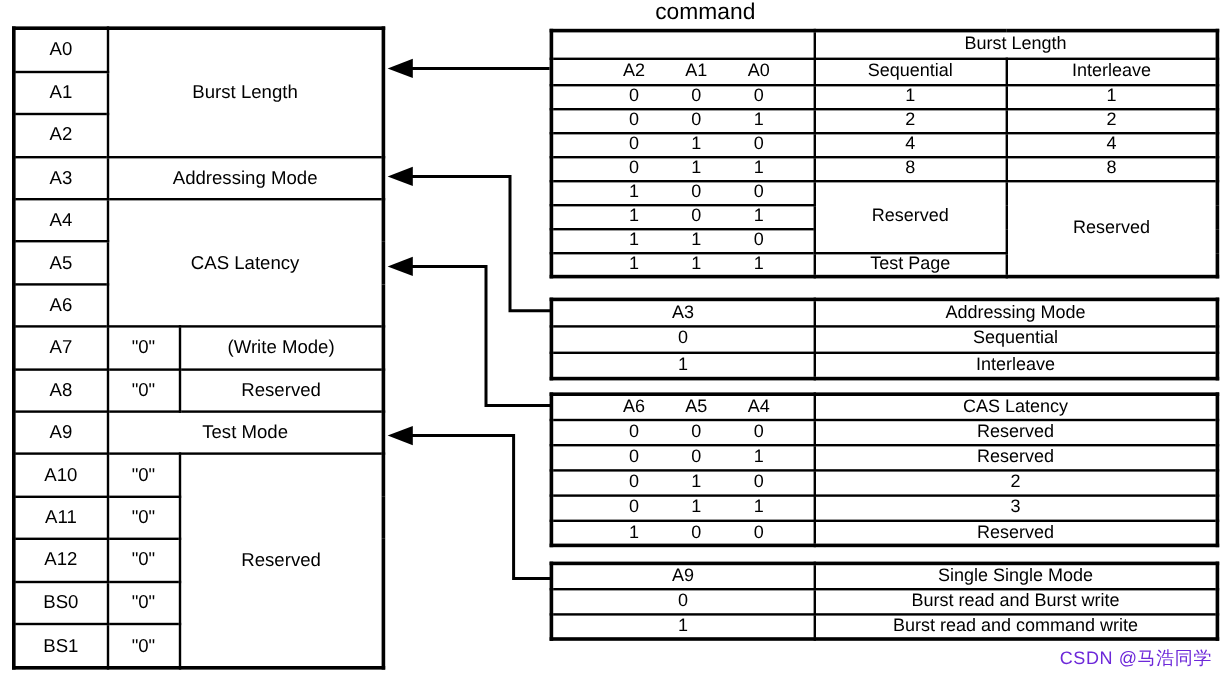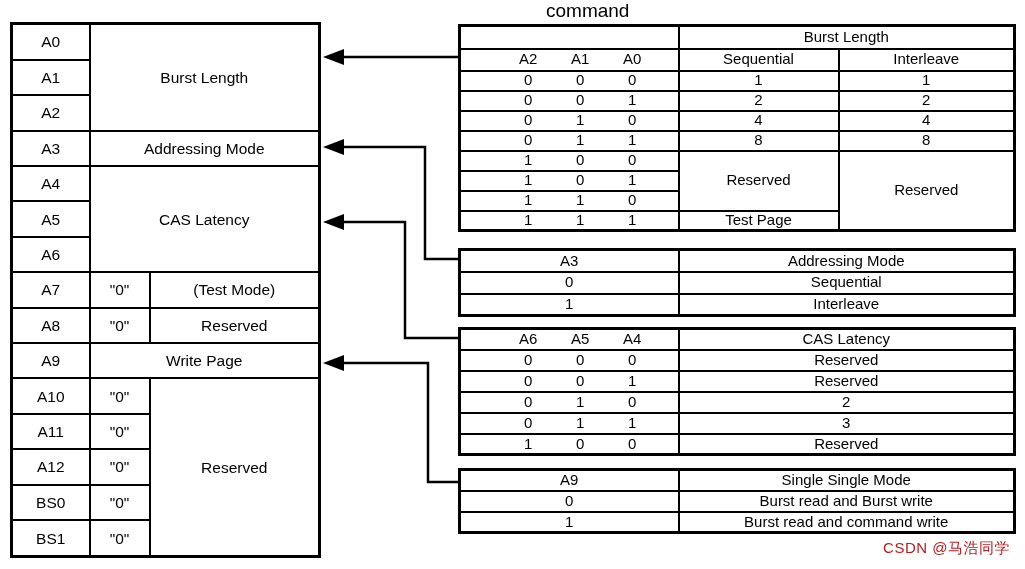--- a/index.html
+++ b/index.html
@@ -13,21 +13,21 @@
   .lt td{font-size:15.5px;}
   
   .rt{position:absolute;left:458px;width:555px;}
   .t1{top:24px;}  .t2{top:248px;}  .t3{top:327px;}  .t4{top:468px;}
   .t1 tr{height:20px;} .t1 tr.h1{height:23px;} .t1 tr.h2{height:22px;}
   .t2 tr{height:22px;} .t3 tr{height:21px;} .t4 tr{height:21px;}
   .bits{display:flex;justify-content:center;gap:29px;padding-left:22px;}
   .bits span{display:inline-block;width:23px;text-align:center;}
   .title{position:absolute;left:546px;top:0;font-size:19px;}
   .watermark{position:absolute;right:15px;top:539px;font-size:15px;
-             color:#b91c1c;letter-spacing:0.5px;}
+             color:#6d28d9;letter-spacing:0.5px;}
   .arrows{position:absolute;left:0;top:0;pointer-events:none;}
 </style>
 </head>
 <body>
 
 <div class="canvas">
 
   <div class="title">command</div>
 
   <table class="lt">
@@ -57,30 +57,30 @@
     </tr>
     <tr>
           <td>A5</td>
         </tr>
     <tr>
           <td>A6</td>
         </tr>
     <tr>
       <td>A7</td>
       <td>"0"</td>
-      <td>(Test Mode)</td>
+      <td>(Write Mode)</td>
     </tr>
     <tr>
       <td>A8</td>
       <td>"0"</td>
       <td>Reserved</td>
     </tr>
     <tr>
       <td>A9</td>
-      <td colspan="2">Write Page</td>
+      <td colspan="2">Test Mode</td>
     </tr>
     <tr>
       <td>A10</td>
       <td>"0"</td>
       <td rowspan="5">Reserved</td>
     </tr>
     <tr>
       <td>A11</td>
       <td>"0"</td>
     </tr>

